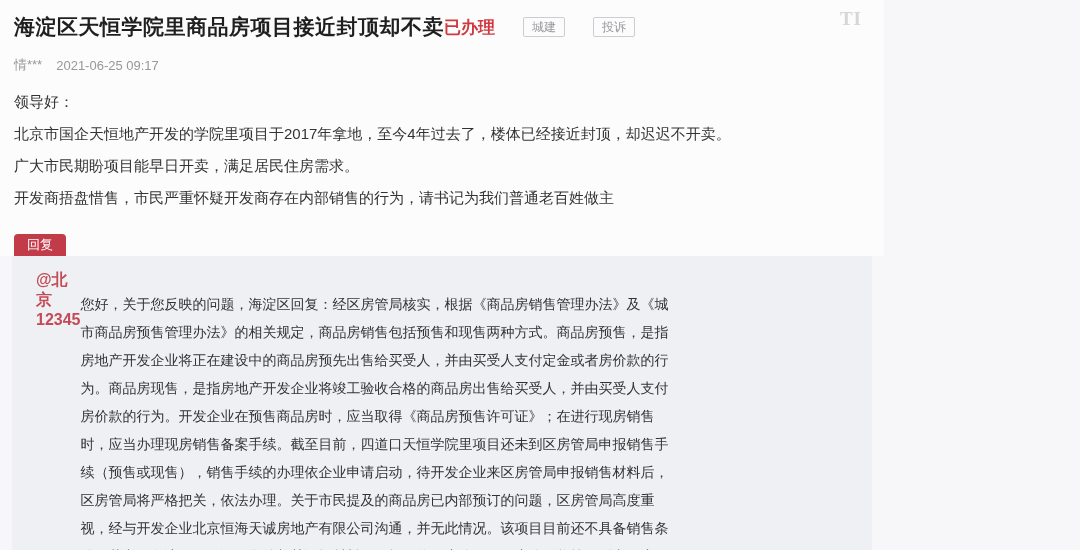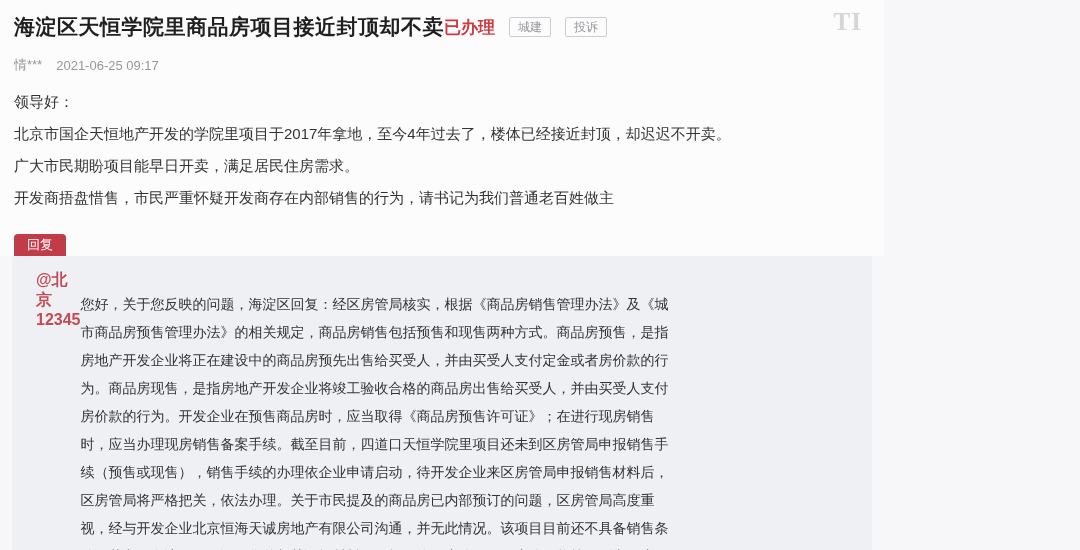--- a/index.html
+++ b/index.html
@@ -34,36 +34,36 @@
     letter-spacing: 0.5px;
     white-space: nowrap;
   }
   .status-badge {
     font-size: 17px;
     font-weight: 700;
     color: #d0393f;
     white-space: nowrap;
   }
   .tag {
-    margin-left: 14px;
+    margin-left: 28px;
     font-size: 12px;
     color: #97979c;
     border: 1px solid #cdcdd1;
     border-radius: 2px;
     padding: 3px 8px;
     line-height: 1;
     white-space: nowrap;
   }
   .tag + .tag { }
   .site-logo {
     position: absolute;
     top: -4px;
     right: 8px;
     font-family: "Liberation Serif", "DejaVu Serif", serif;
-    font-size: 25px;
+    font-size: 19px;
     font-weight: 700;
     color: #d6d6d9;
     letter-spacing: 1px;
   }
   .meta-row {
     margin-top: 14px;
     height: 18px;
     font-size: 13px;
     color: #97979c;
     display: flex;

